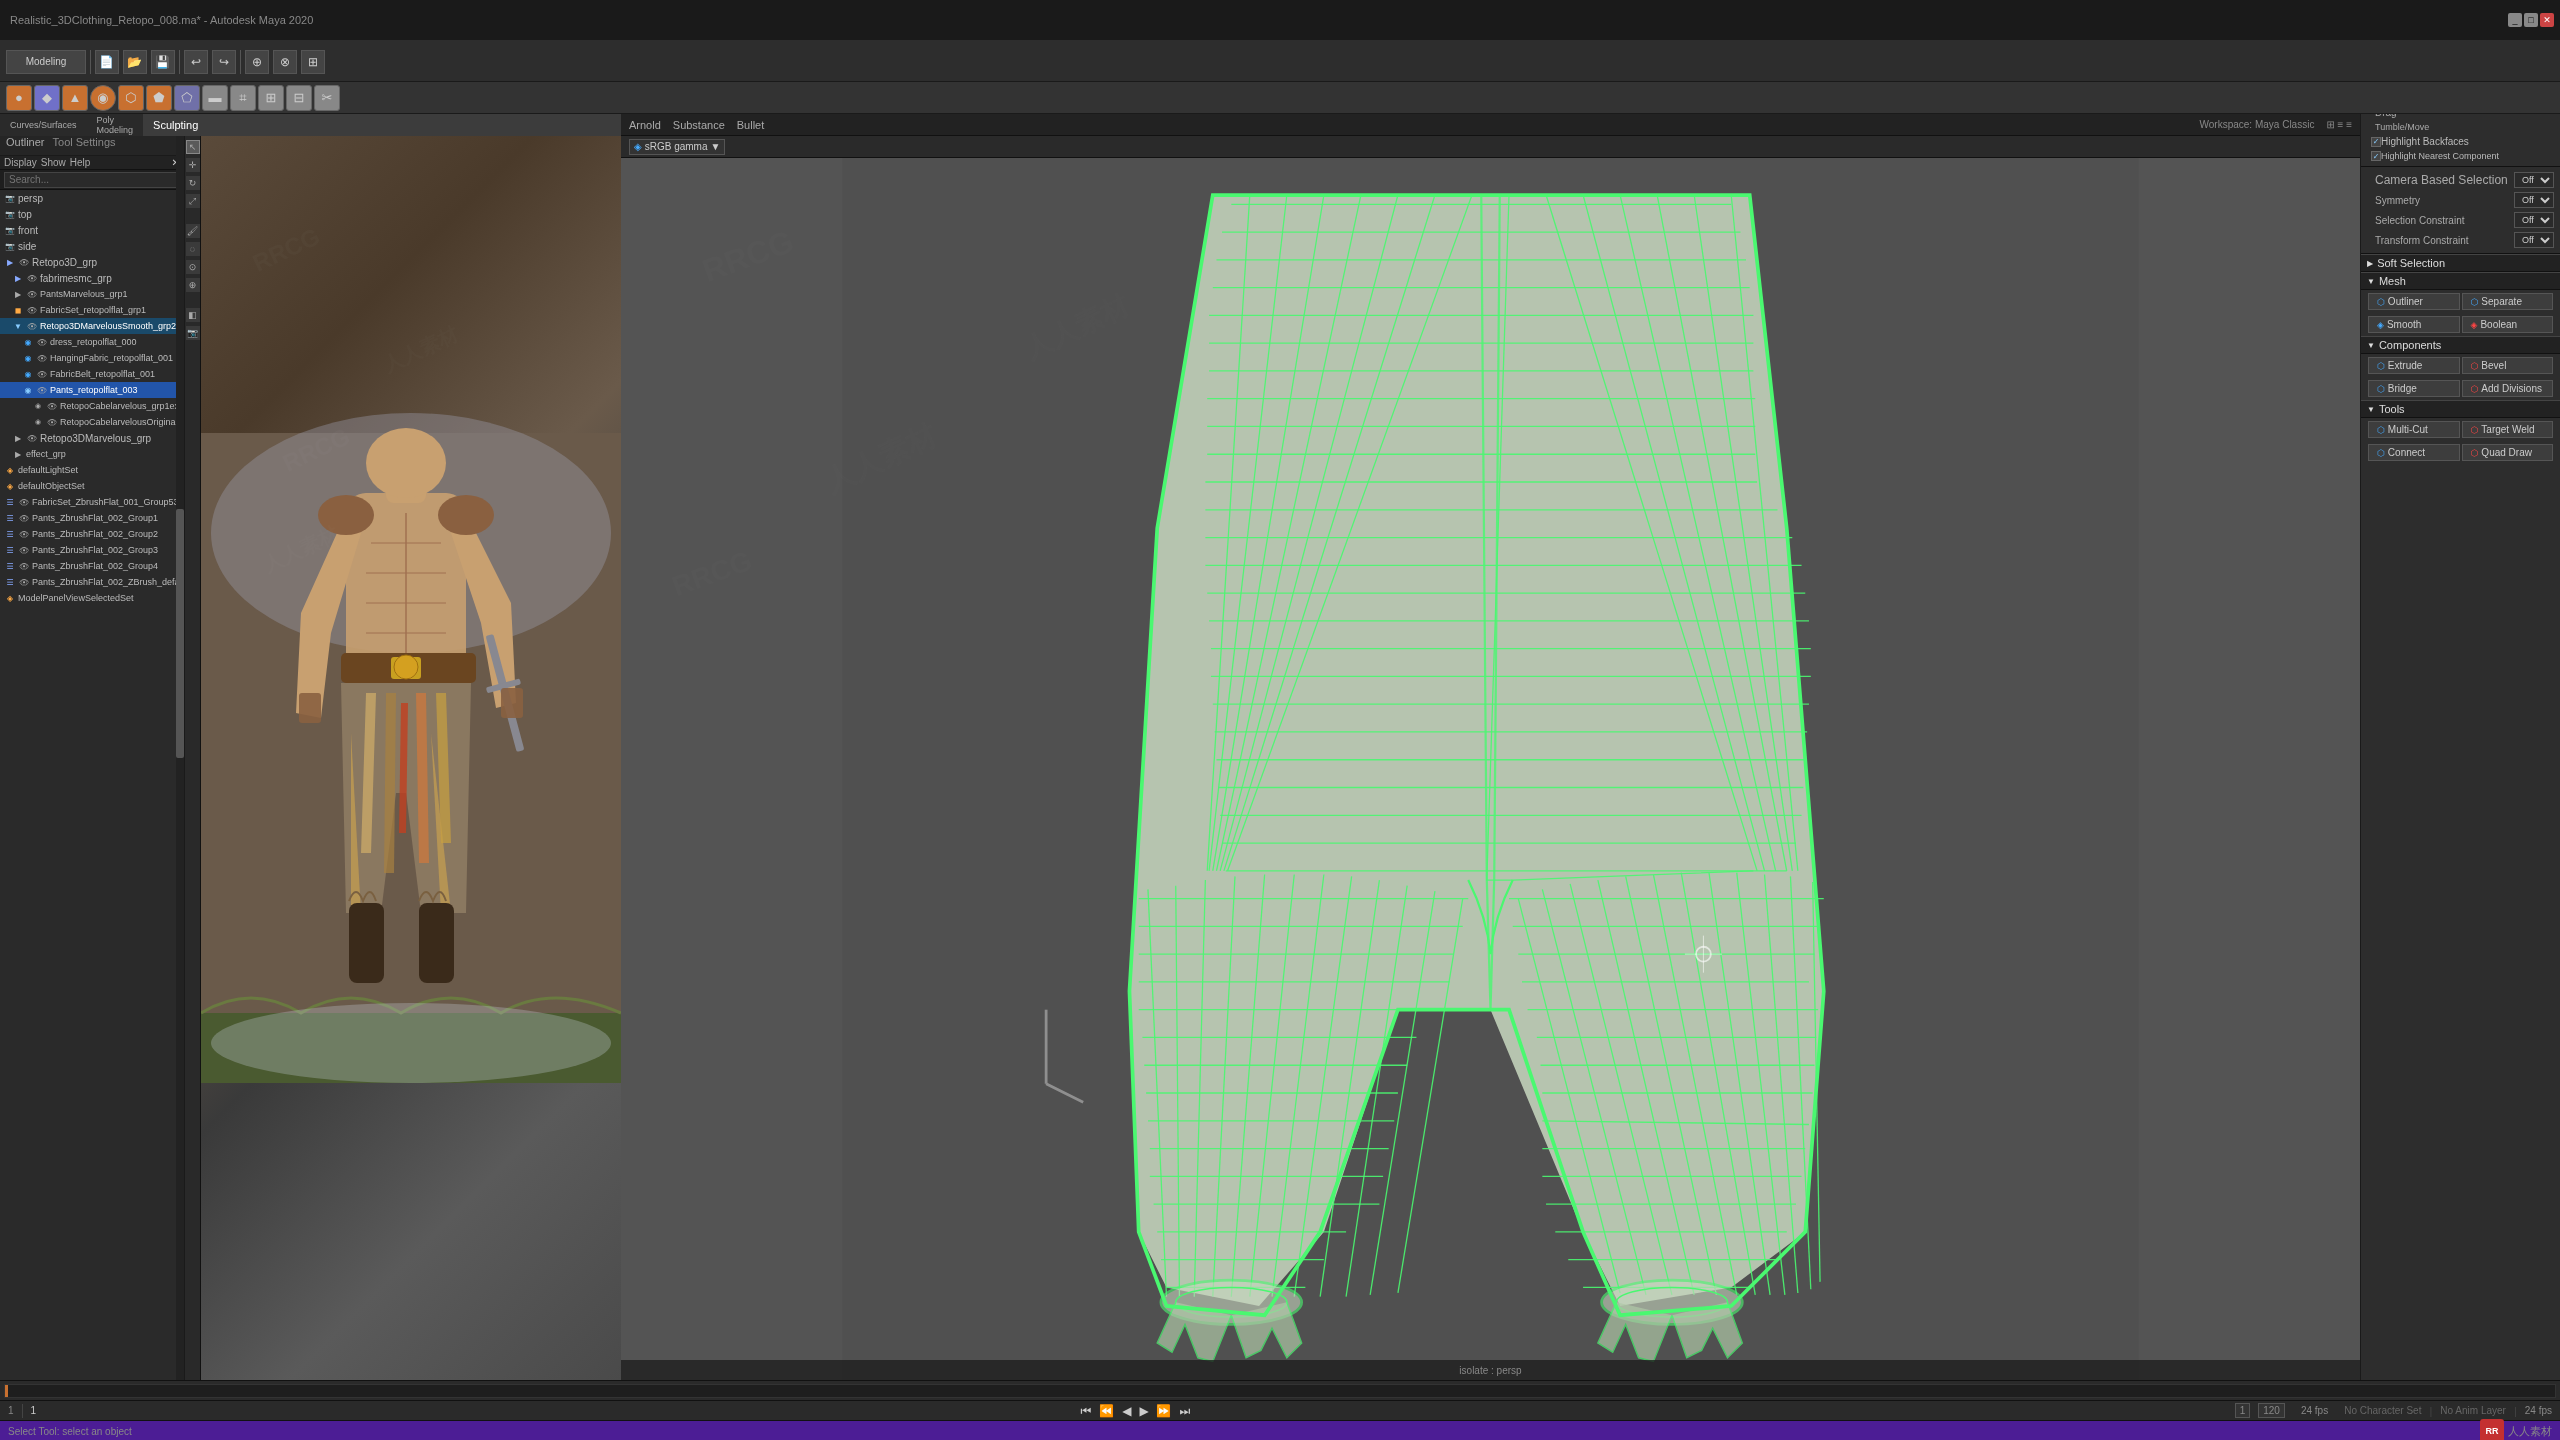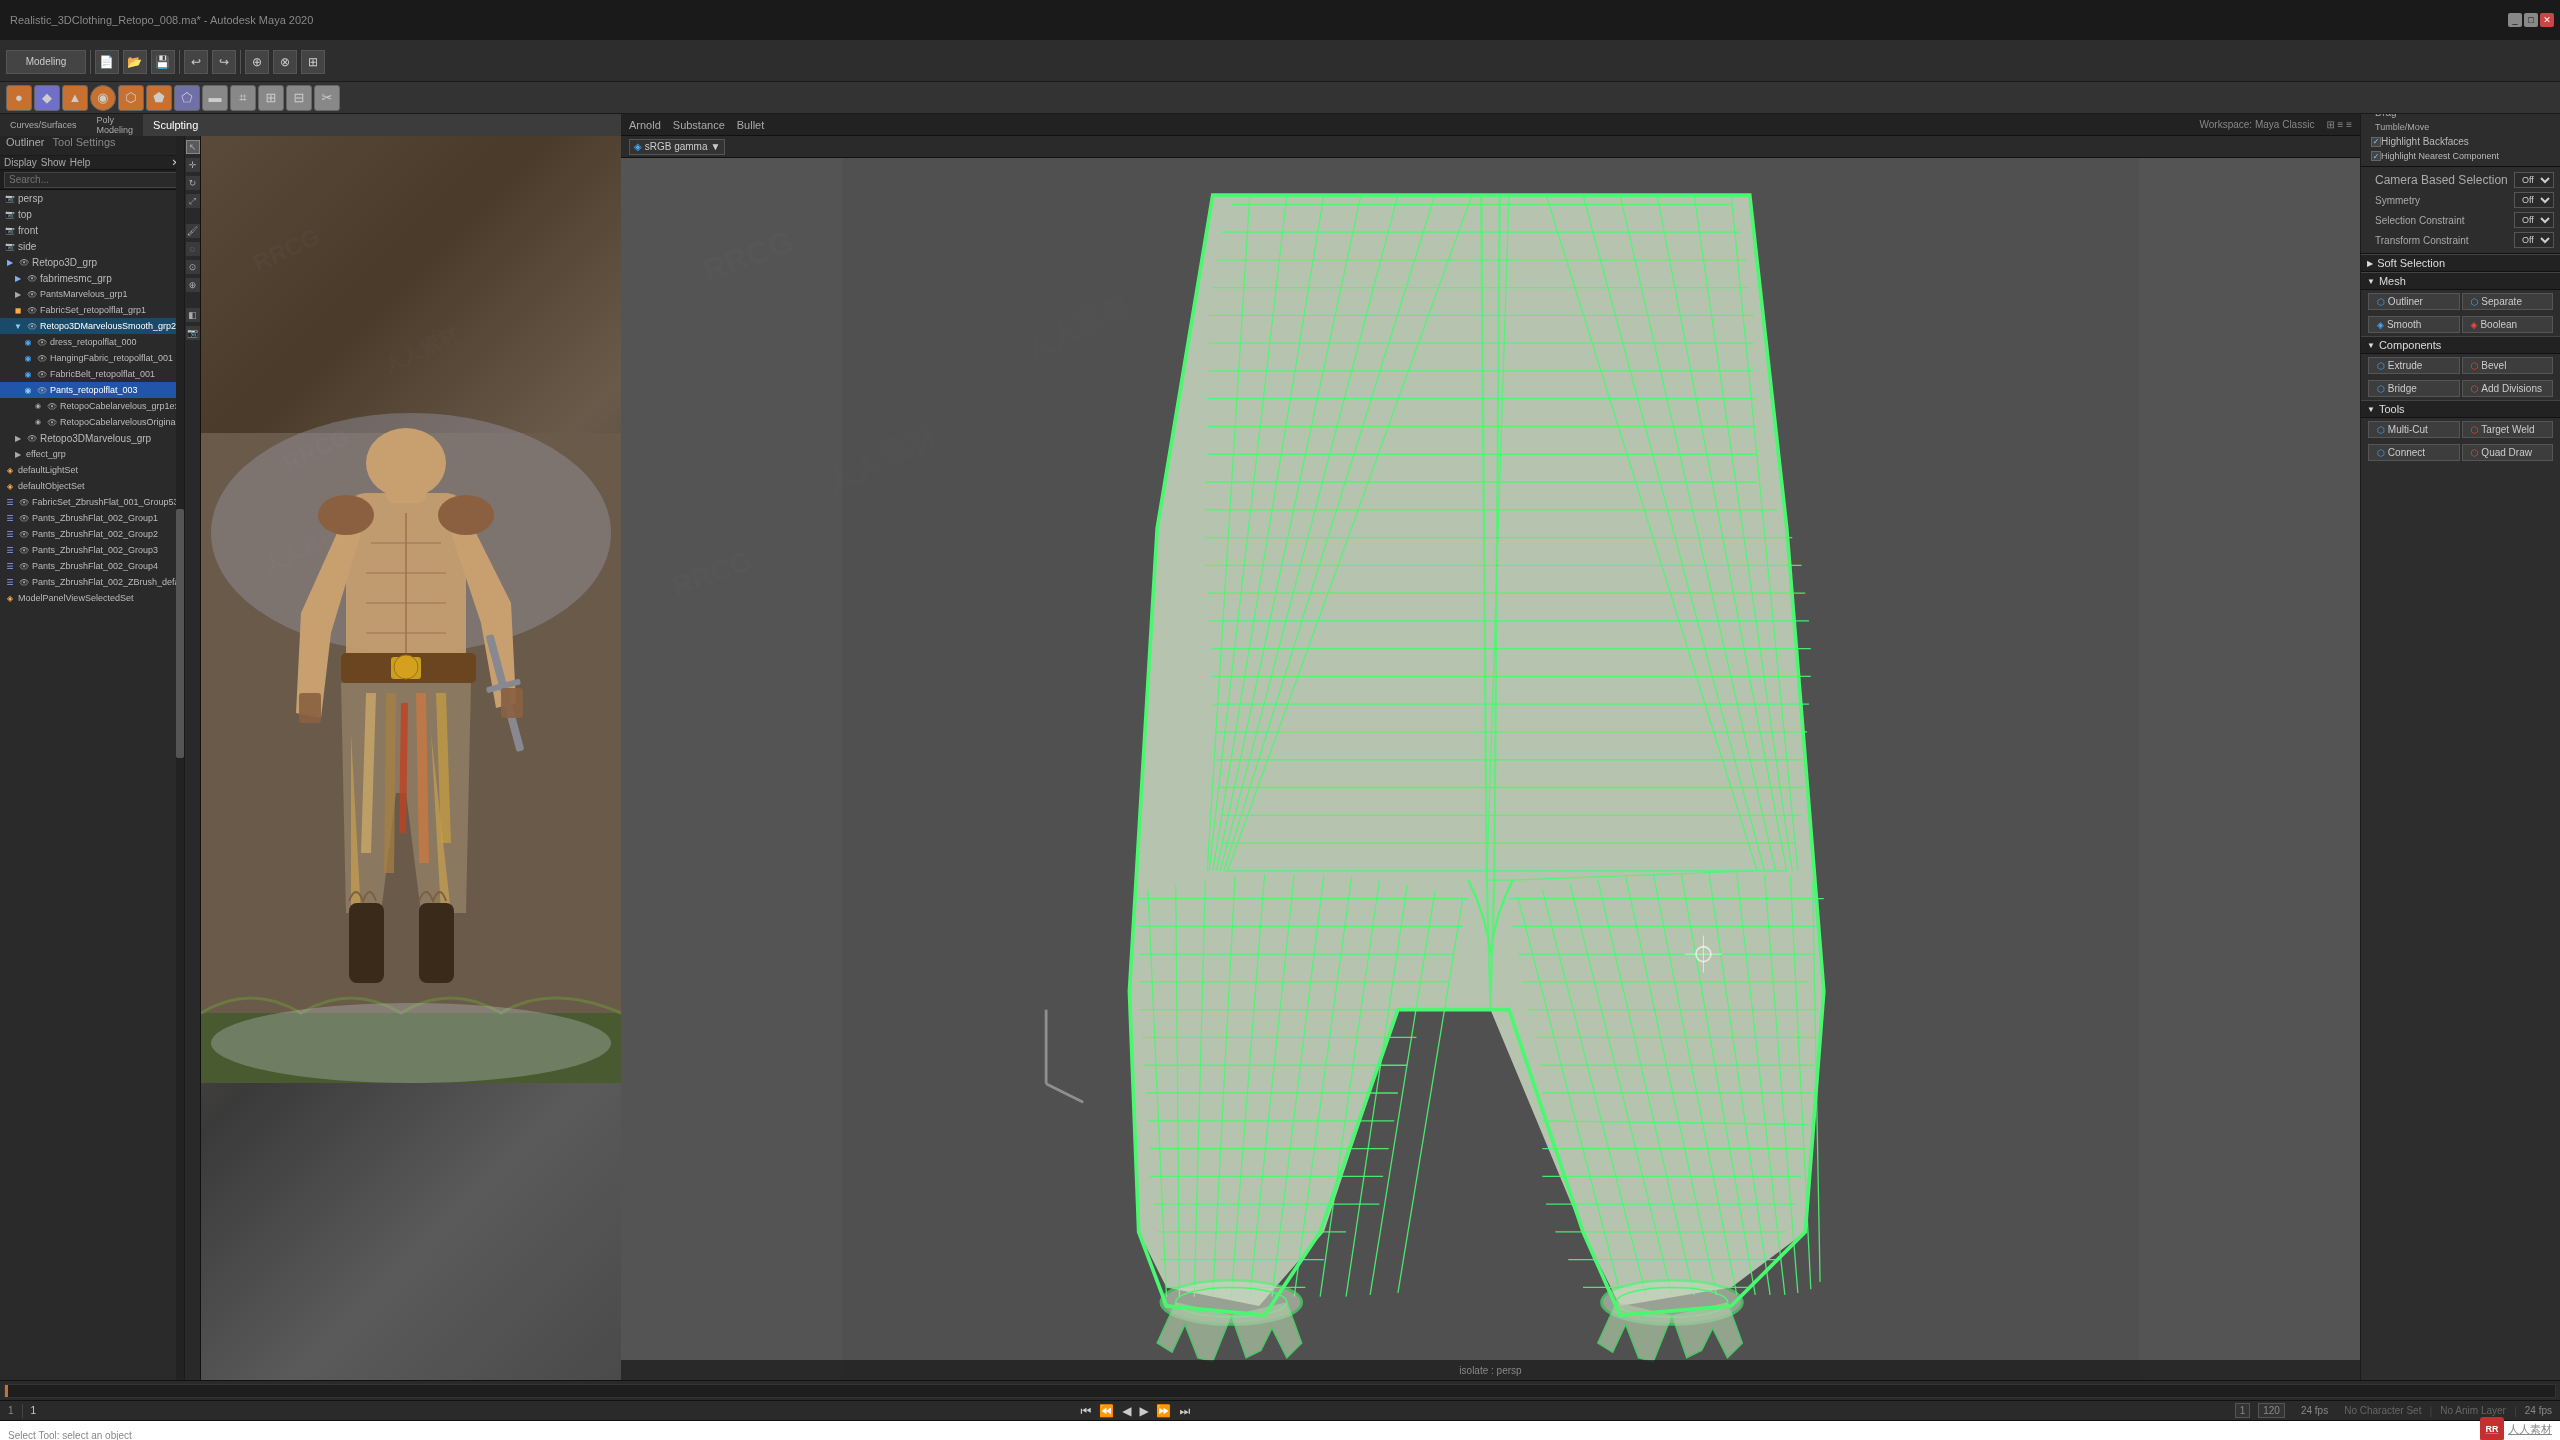--- a/index.html
+++ b/index.html
@@ -340,27 +340,26 @@
       height: 20px;
       background: #2a2a2a;
       display: flex;
       align-items: center;
       padding: 0 8px;
       gap: 8px;
       border-bottom: 1px solid #111;
     }
     .status-bar {
       height: 20px;
-      background: #ffffff;
-      display: flex;
-      align-items: flex-end;
+      background: #4c1d95;
+      display: flex;
+      align-items: center;
       padding: 0 8px;
       font-size: 10px;
       color: #888;
-      text-decoration: underline;
     }
 
     
     .watermark {
       position: absolute;
       color: rgba(200,200,200,0.15);
       font-size: 28px;
       font-weight: bold;
       pointer-events: none;
       white-space: nowrap;

